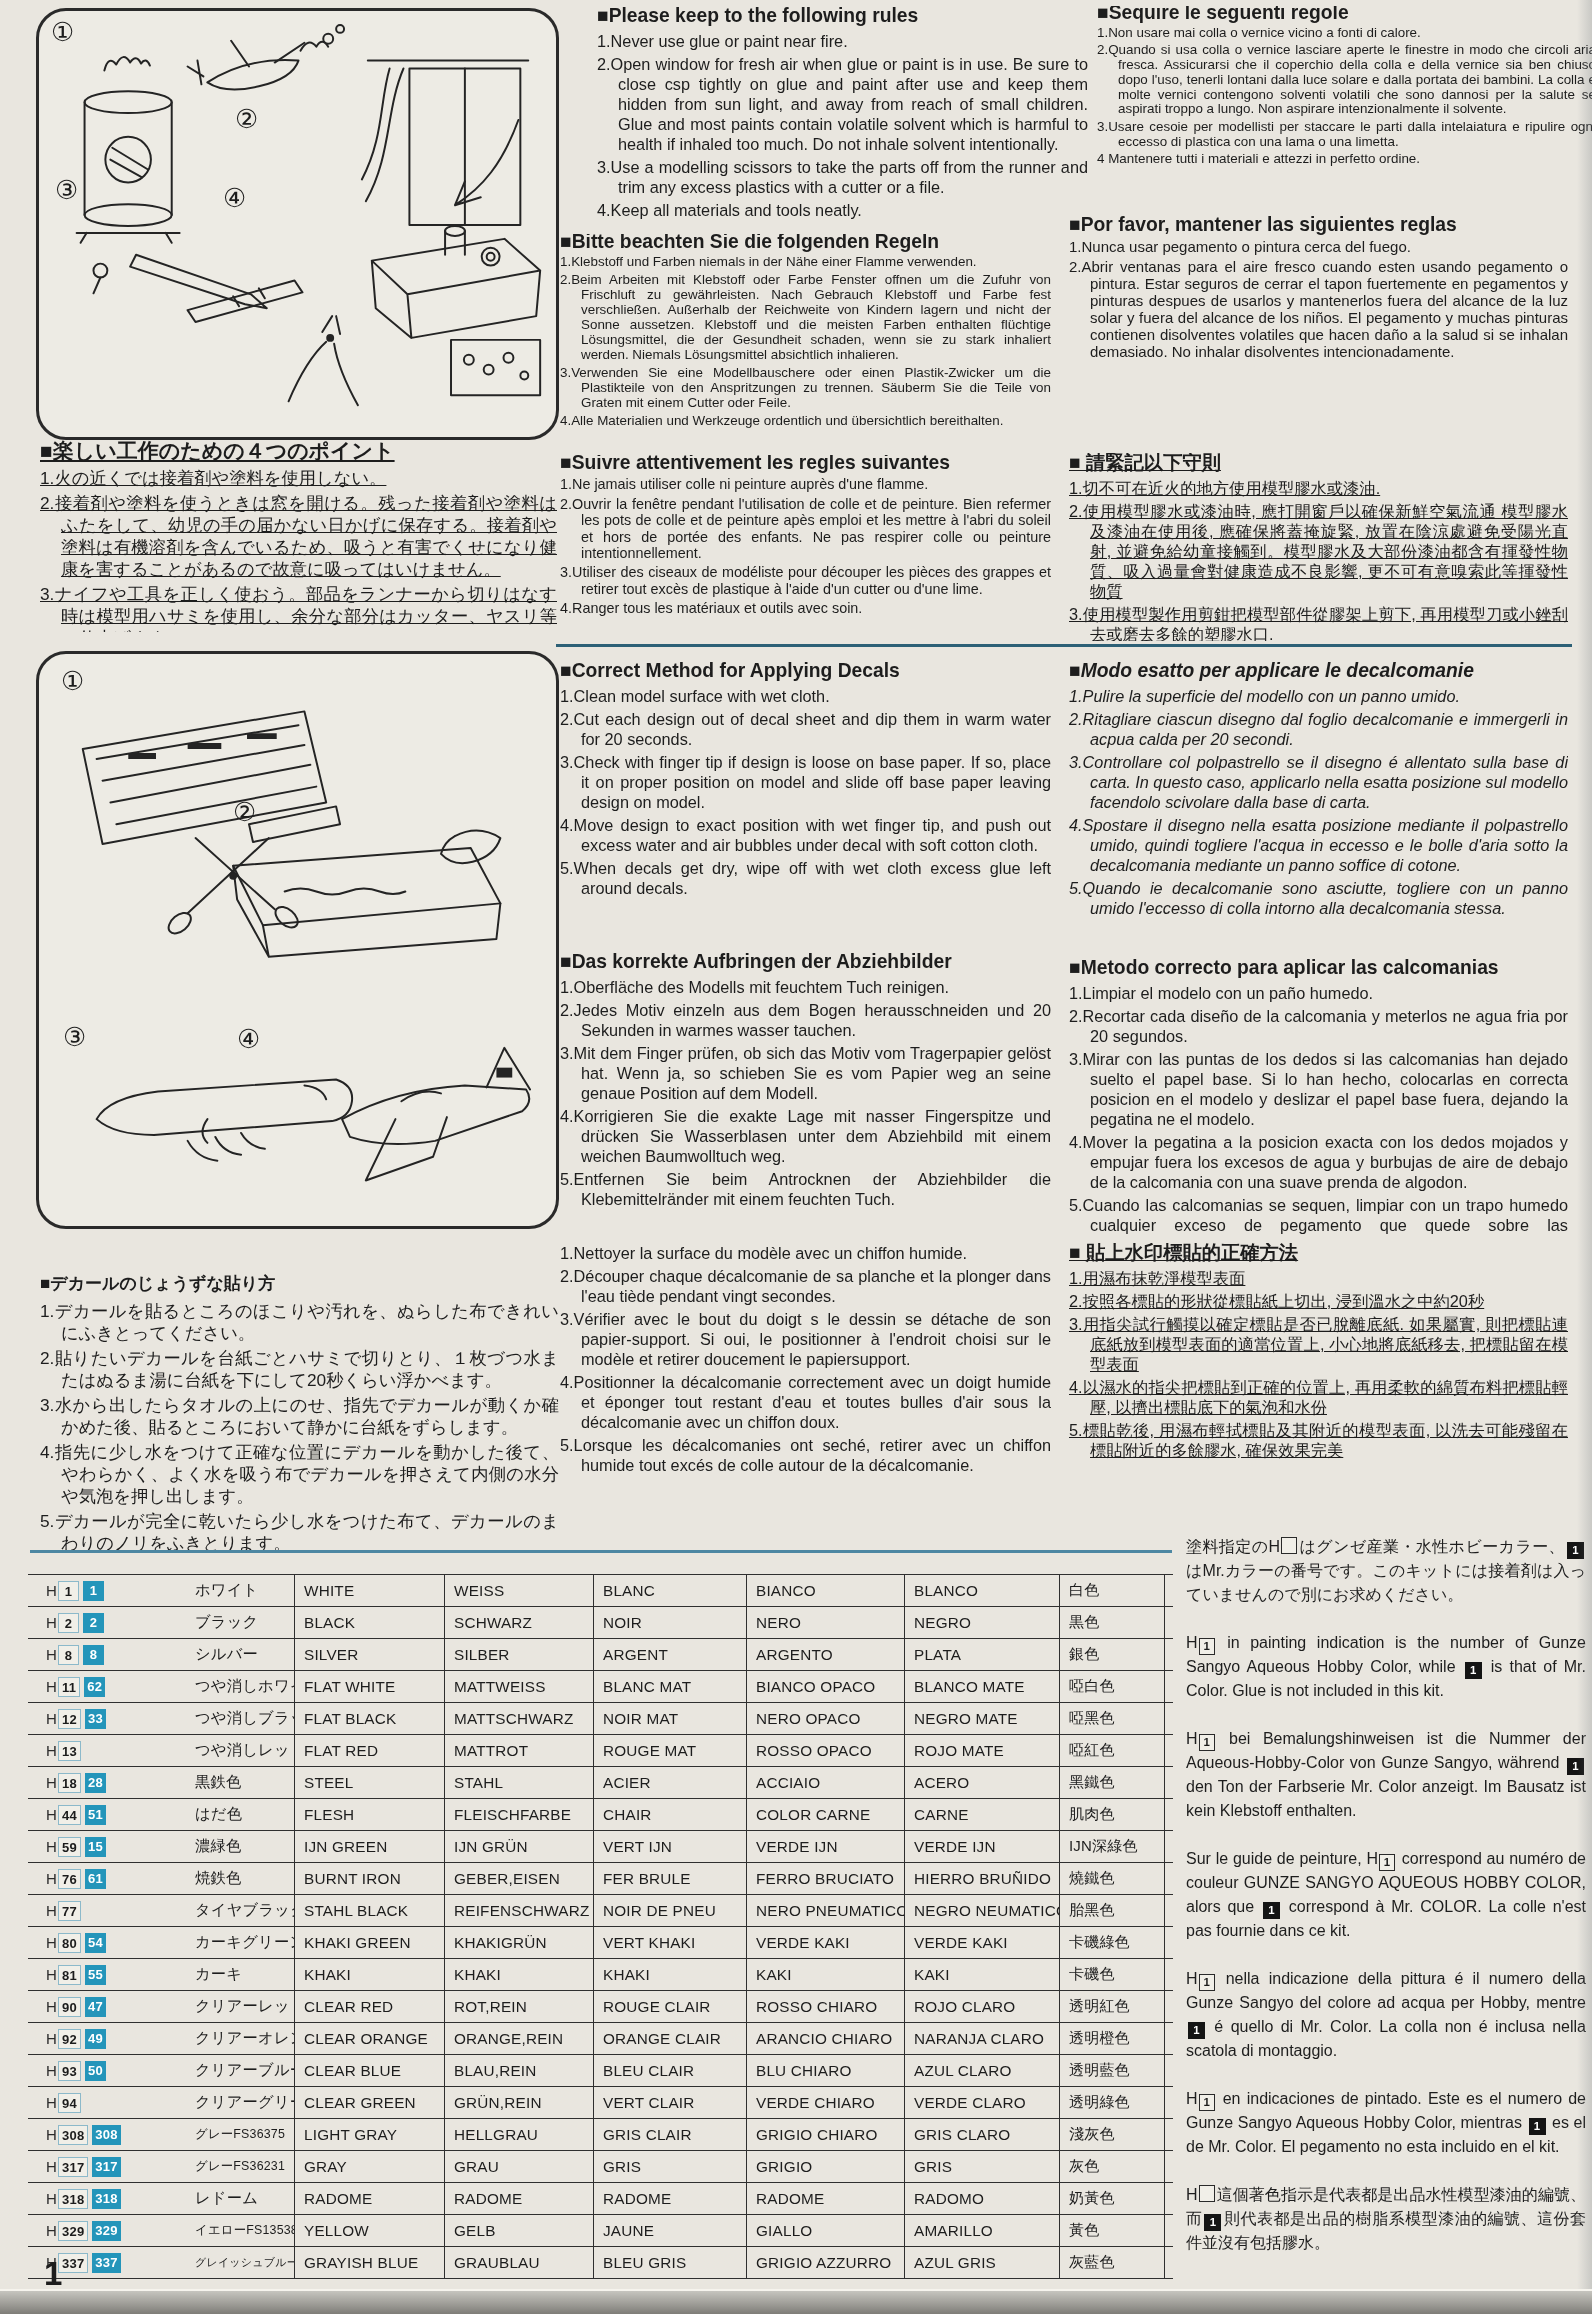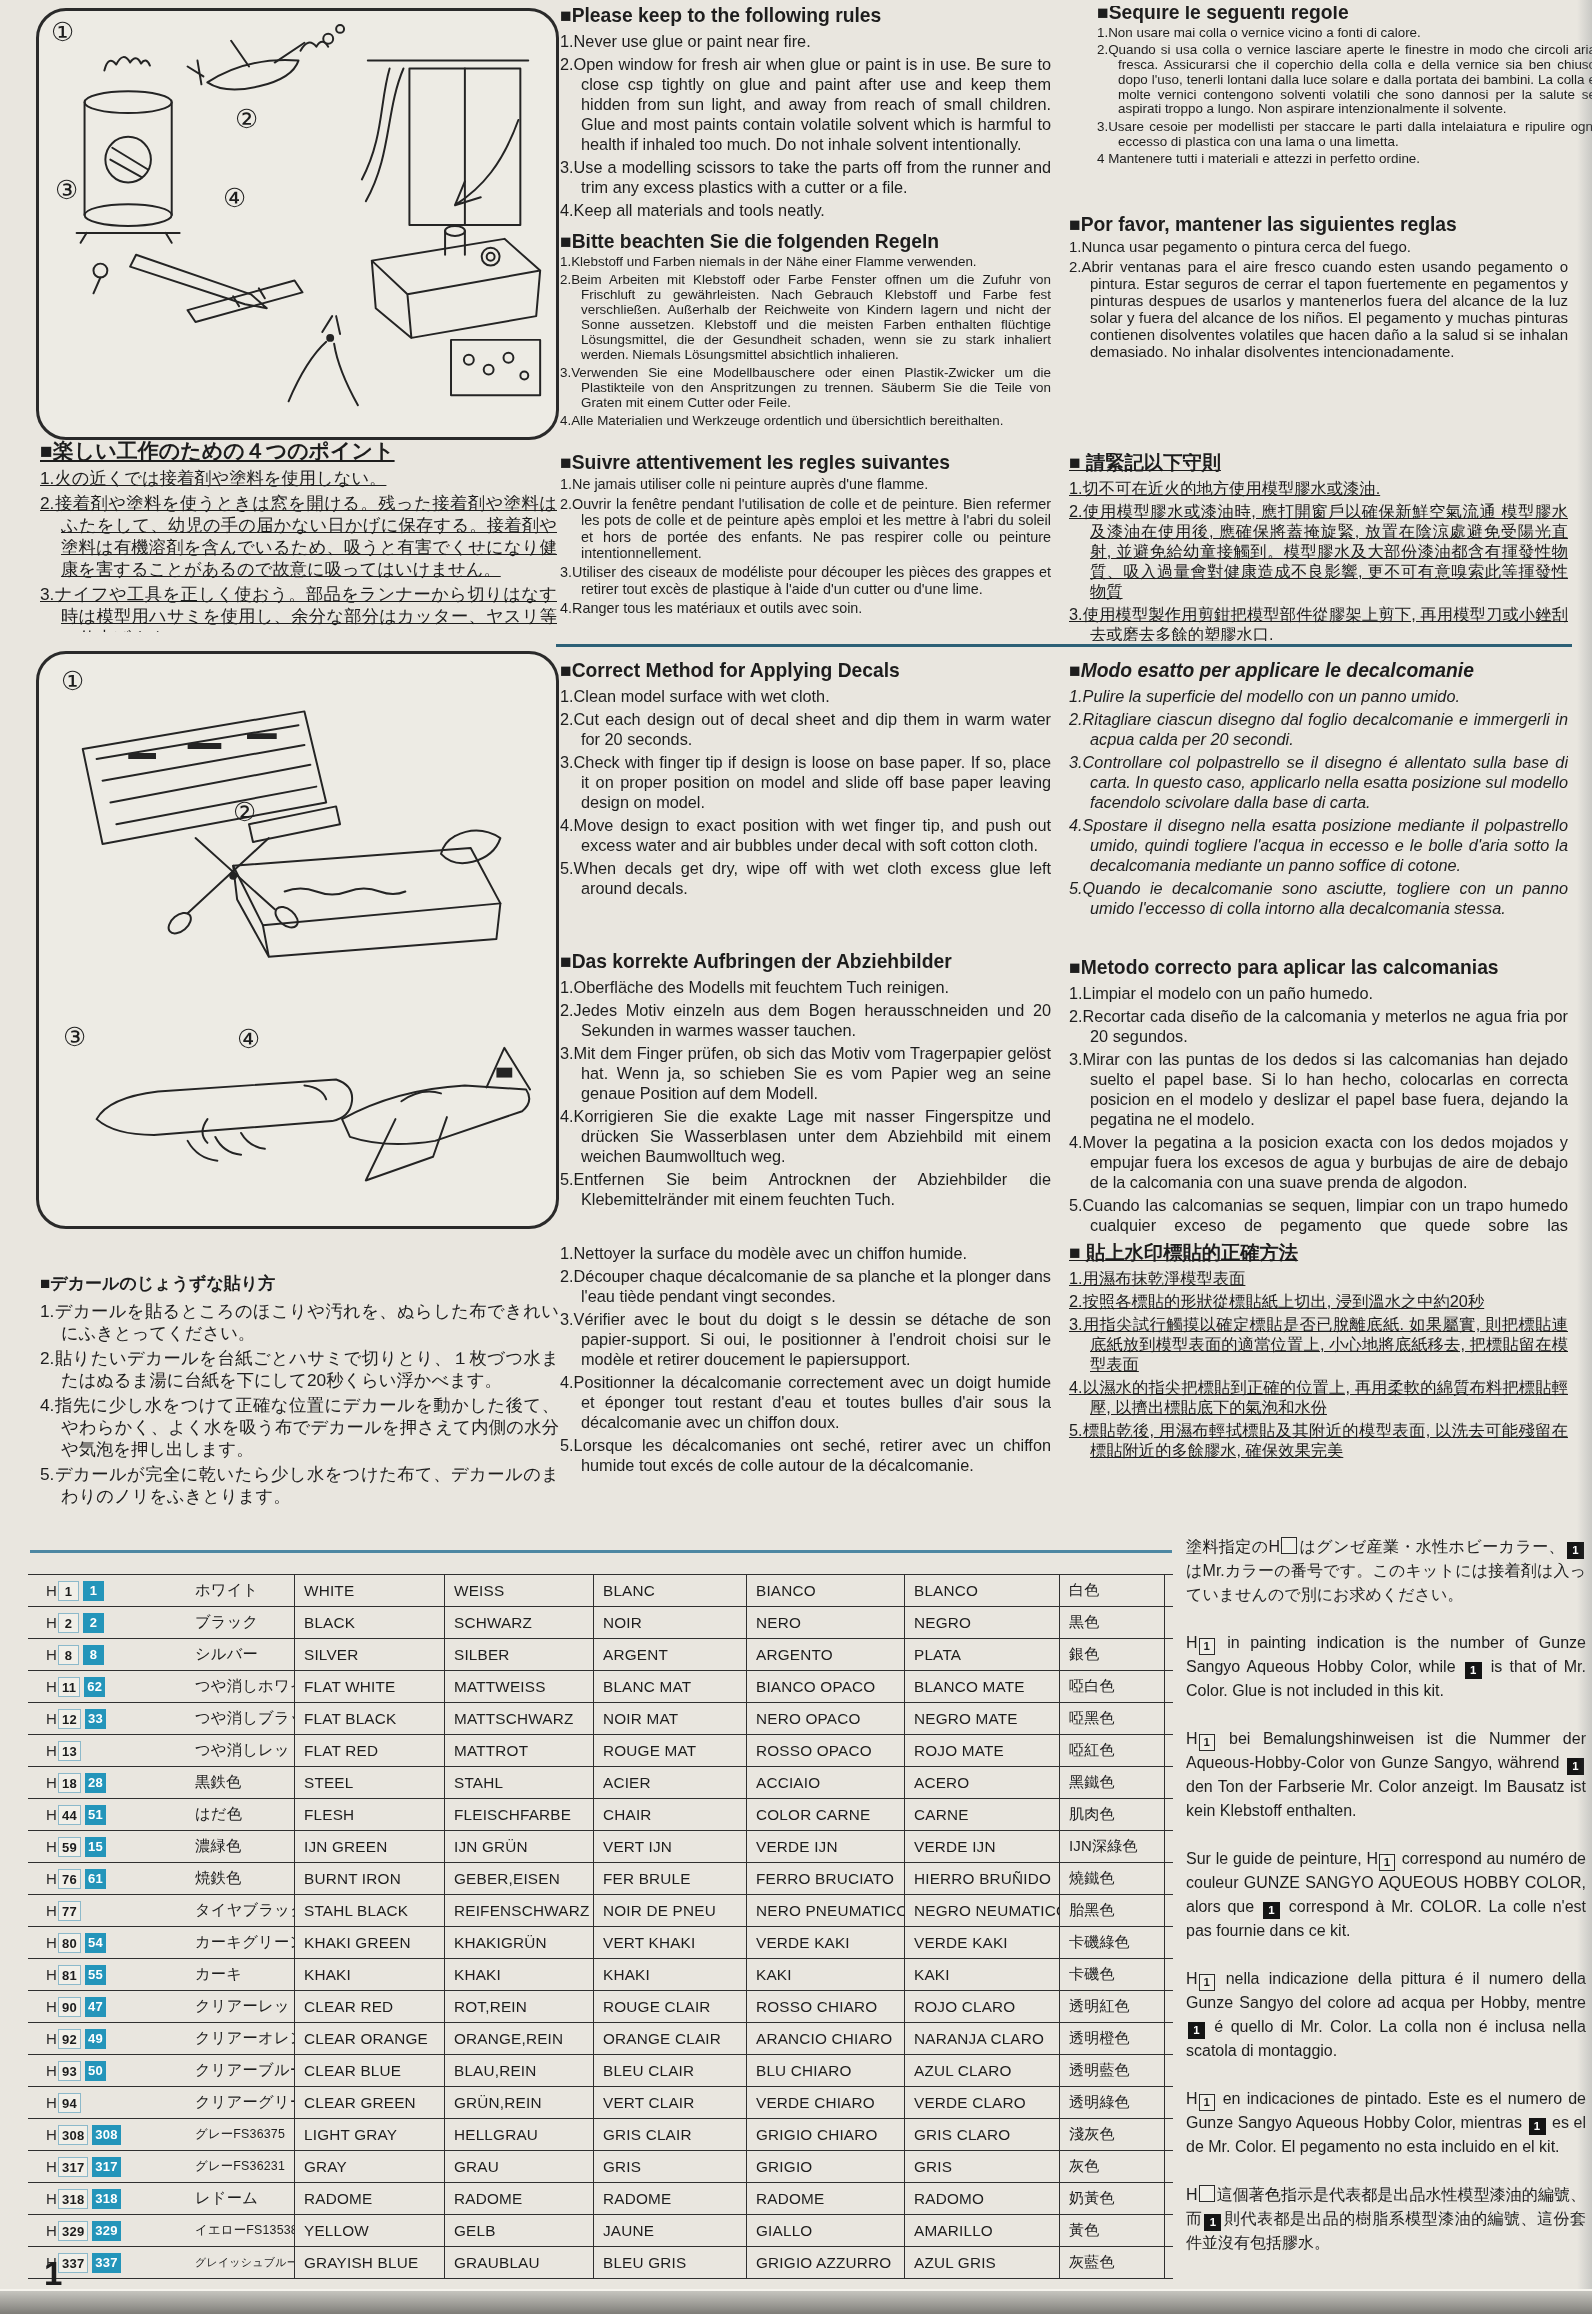--- a/index.html
+++ b/index.html
@@ -6,21 +6,21 @@
   body{width:1593px;height:2315px;position:relative;background:#e9e6df;
        font-family:"Liberation Sans","DejaVu Sans",sans-serif;color:#1d1d1d;overflow:hidden;}
   
   .artbox{position:absolute;border:3px solid #2a2a2a;border-radius:30px;background:#edebe4;}
   .artbox svg{position:absolute;left:0;top:0;width:100%;height:100%;}
   .cnum{position:absolute;font-size:26px;line-height:26px;color:#1d1d1d;}
   
   .sec{position:absolute;overflow:hidden;}
   .sec h2{margin:0 0 5px 0;font-weight:bold;font-size:19.3px;letter-spacing:0;}
   .sec p{margin:0 0 3px 0;padding-left:21px;text-indent:-21px;text-align:justify;}
-  .fs-en{font-size:16.3px;line-height:20px;}
+  .fs-en{font-size:16.3px;line-height:20px;padding-left:37px;}
   .fs-de-r{font-size:13.4px;line-height:15px;}
   .fs-fr-r{font-size:14.4px;line-height:16.4px;}
   .fs-it-r{font-size:13.4px;line-height:14.7px;}
   .fs-es-r{font-size:15px;line-height:17px;}
   .fs-zh{font-size:16.3px;line-height:20px;text-decoration:underline;}
   .fs-dec{font-size:16.3px;line-height:20px;}
   .fs-jp{font-size:17.3px;line-height:22px;}
   
   .divider{position:absolute;height:3px;}
   #divider-mid{left:556px;top:644px;width:1016px;background:#2d6076;}
@@ -165,20 +165,21 @@
     <span class="cnum" style="left:22px;top:14px">①</span>
     <span class="cnum" style="left:194px;top:145px">②</span>
     <span class="cnum" style="left:24px;top:370px">③</span>
     <span class="cnum" style="left:198px;top:372px">④</span>
   </div>
 
   <section class="sec fs-jp" style="left:40px;top:1273px;width:519px;height:277px;">
     <h2 style="font-size:17px">■デカールのじょうずな貼り方</h2>
     <p>1.デカールを貼るところのほこりや汚れを、ぬらした布できれいにふきとってください。</p>
     <p>2.貼りたいデカールを台紙ごとハサミで切りとり、１枚づつ水またはぬるま湯に台紙を下にして20秒くらい浮かべます。</p>
+    <p>3.水から出したらタオルの上にのせ、指先でデカールが動くか確かめた後、貼るところにおいて静かに台紙をずらします。</p>
     <p>4.指先に少し水をつけて正確な位置にデカールを動かした後て、やわらかく、よく水を吸う布でデカールを押さえて内側の水分や気泡を押し出します。</p>
     <p>5.デカールが完全に乾いたら少し水をつけた布て、デカールのまわりのノリをふきとります。</p>
   </section>
 
   <section class="sec fs-en" style="left:560px;top:6px;width:491px;height:224px;">
     <h2>■Please keep to the following rules</h2>
     <p>1.Never use glue or paint near fire.</p>
     <p>2.Open window for fresh air when glue or paint is in use. Be sure to close csp tightly on glue and paint after use and keep them hidden from sun light, and away from reach of small children. Glue and most paints contain volatile solvent which is harmful to health if inhaled too much. Do not inhale solvent intentionally.</p>
     <p>3.Use a modelling scissors to take the parts off from the runner and trim any excess plastics with a cutter or a file.</p>
     <p>4.Keep all materials and tools neatly.</p>

